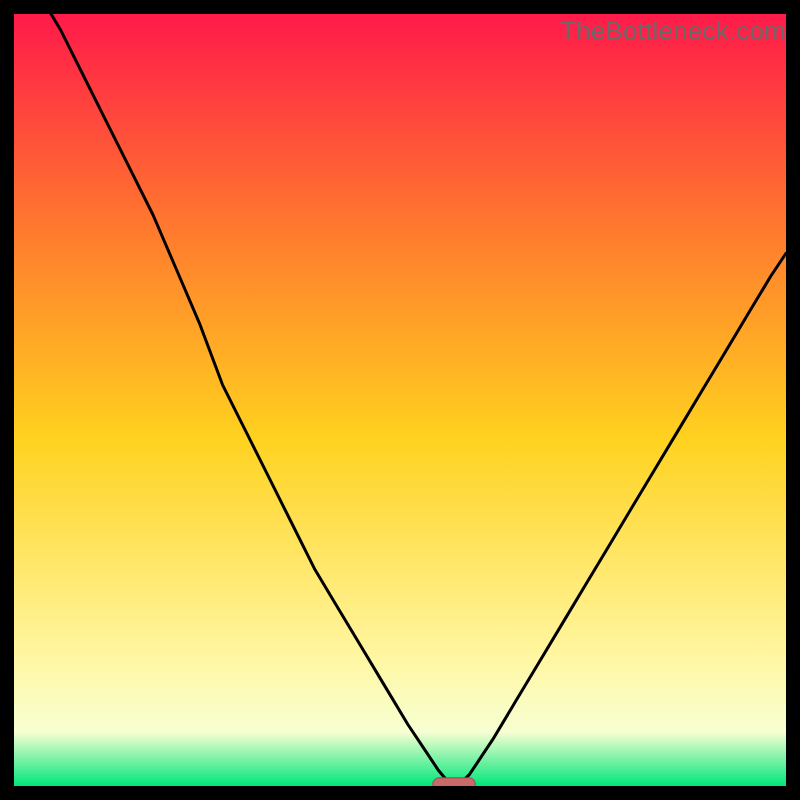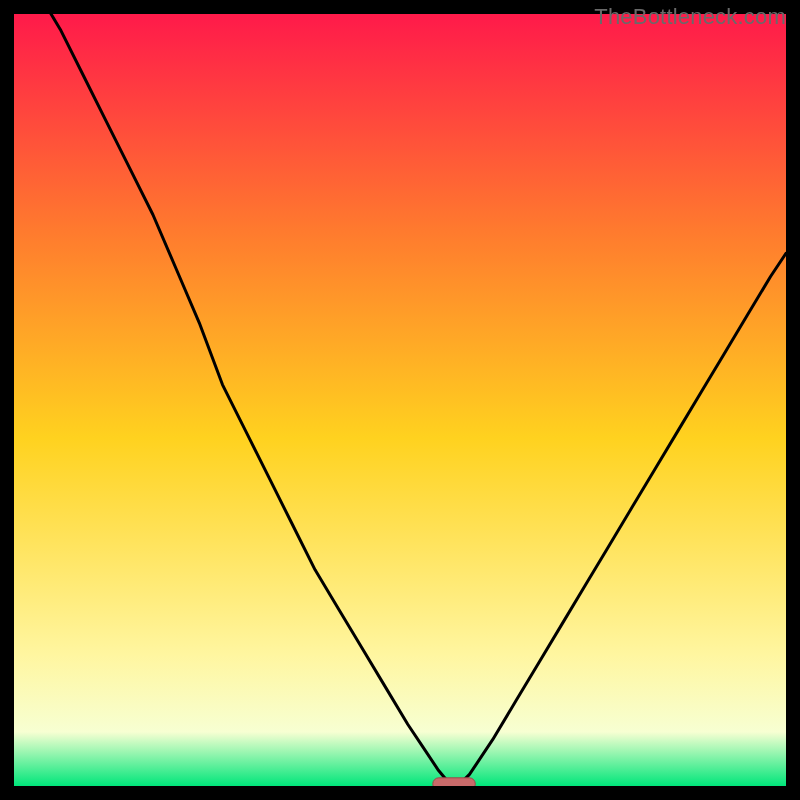--- a/index.html
+++ b/index.html
@@ -14,24 +14,24 @@
   .frame {
     position: absolute;
     left: 14px;
     top: 14px;
     width: 772px;
     height: 772px;
     background: #000;
   }
   .watermark {
     position: absolute;
-    top: 4px;
+    top: 16px;
     right: 14px;
     color: #6a6a6a;
-    font-size: 22px;
+    font-size: 26px;
     letter-spacing: 0.2px;
     font-weight: 400;
     user-select: none;
   }
   svg { display: block; }
 </style>
 </head>
 <body>
 
 <div class="frame">

